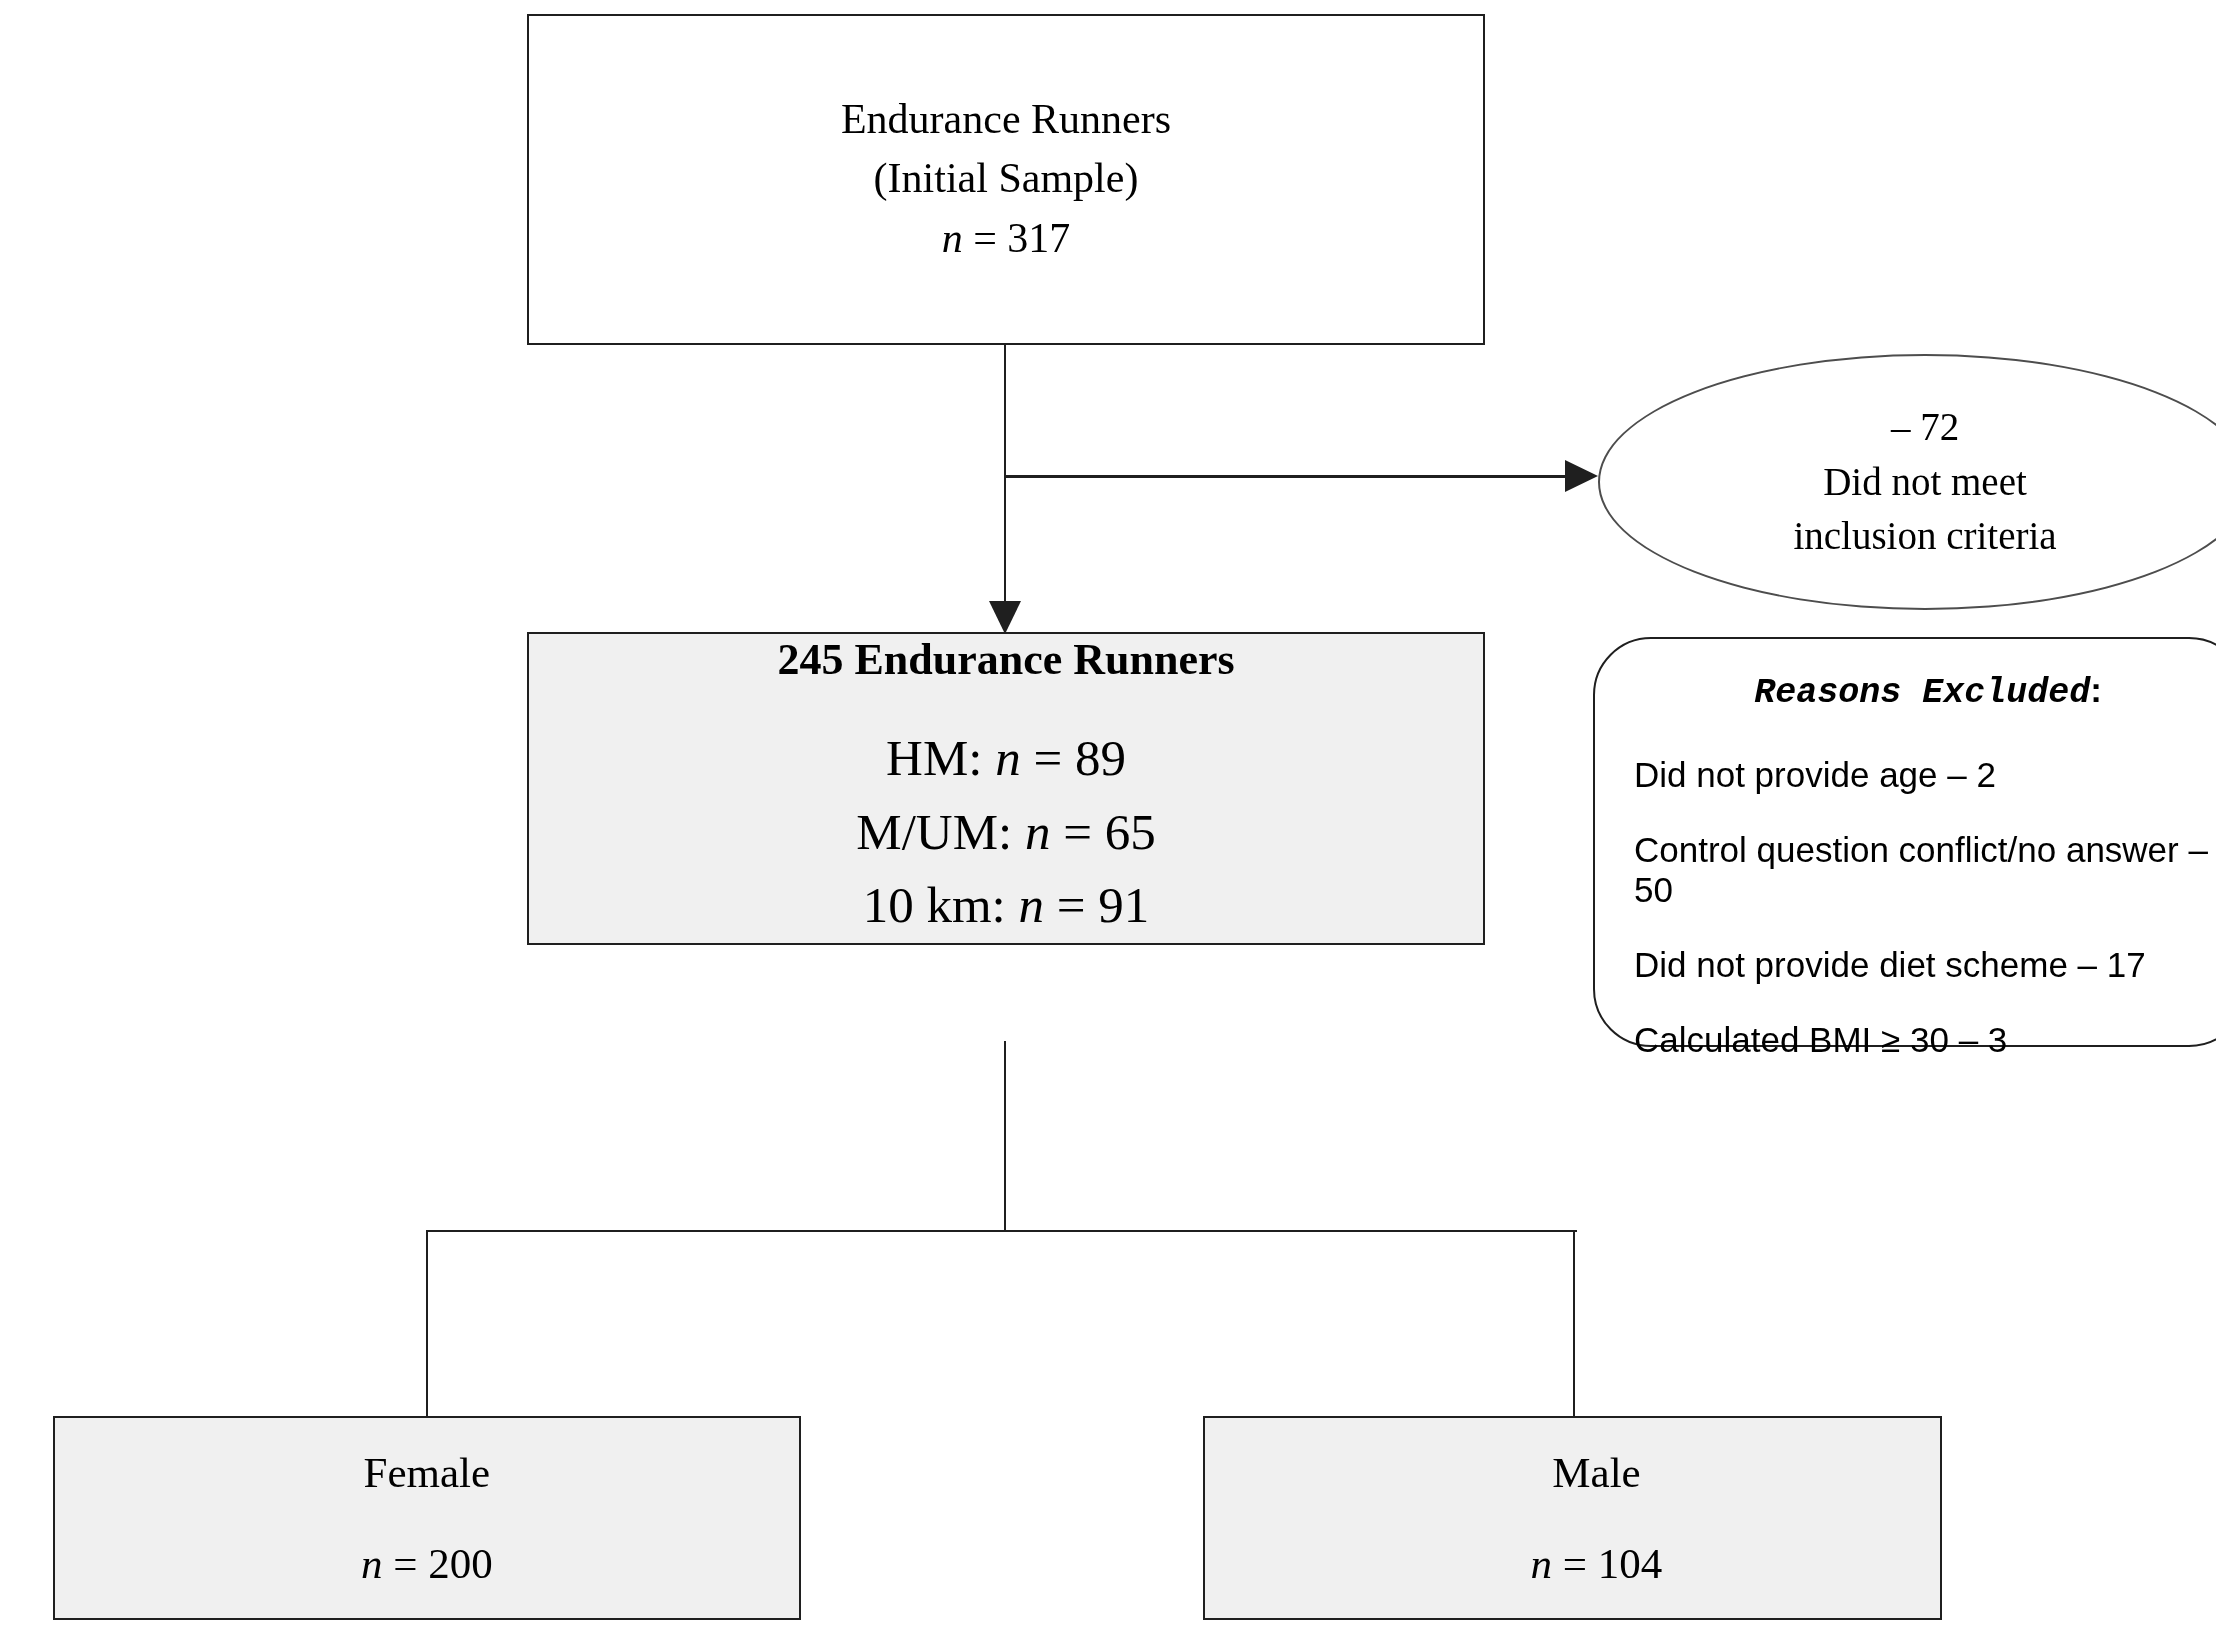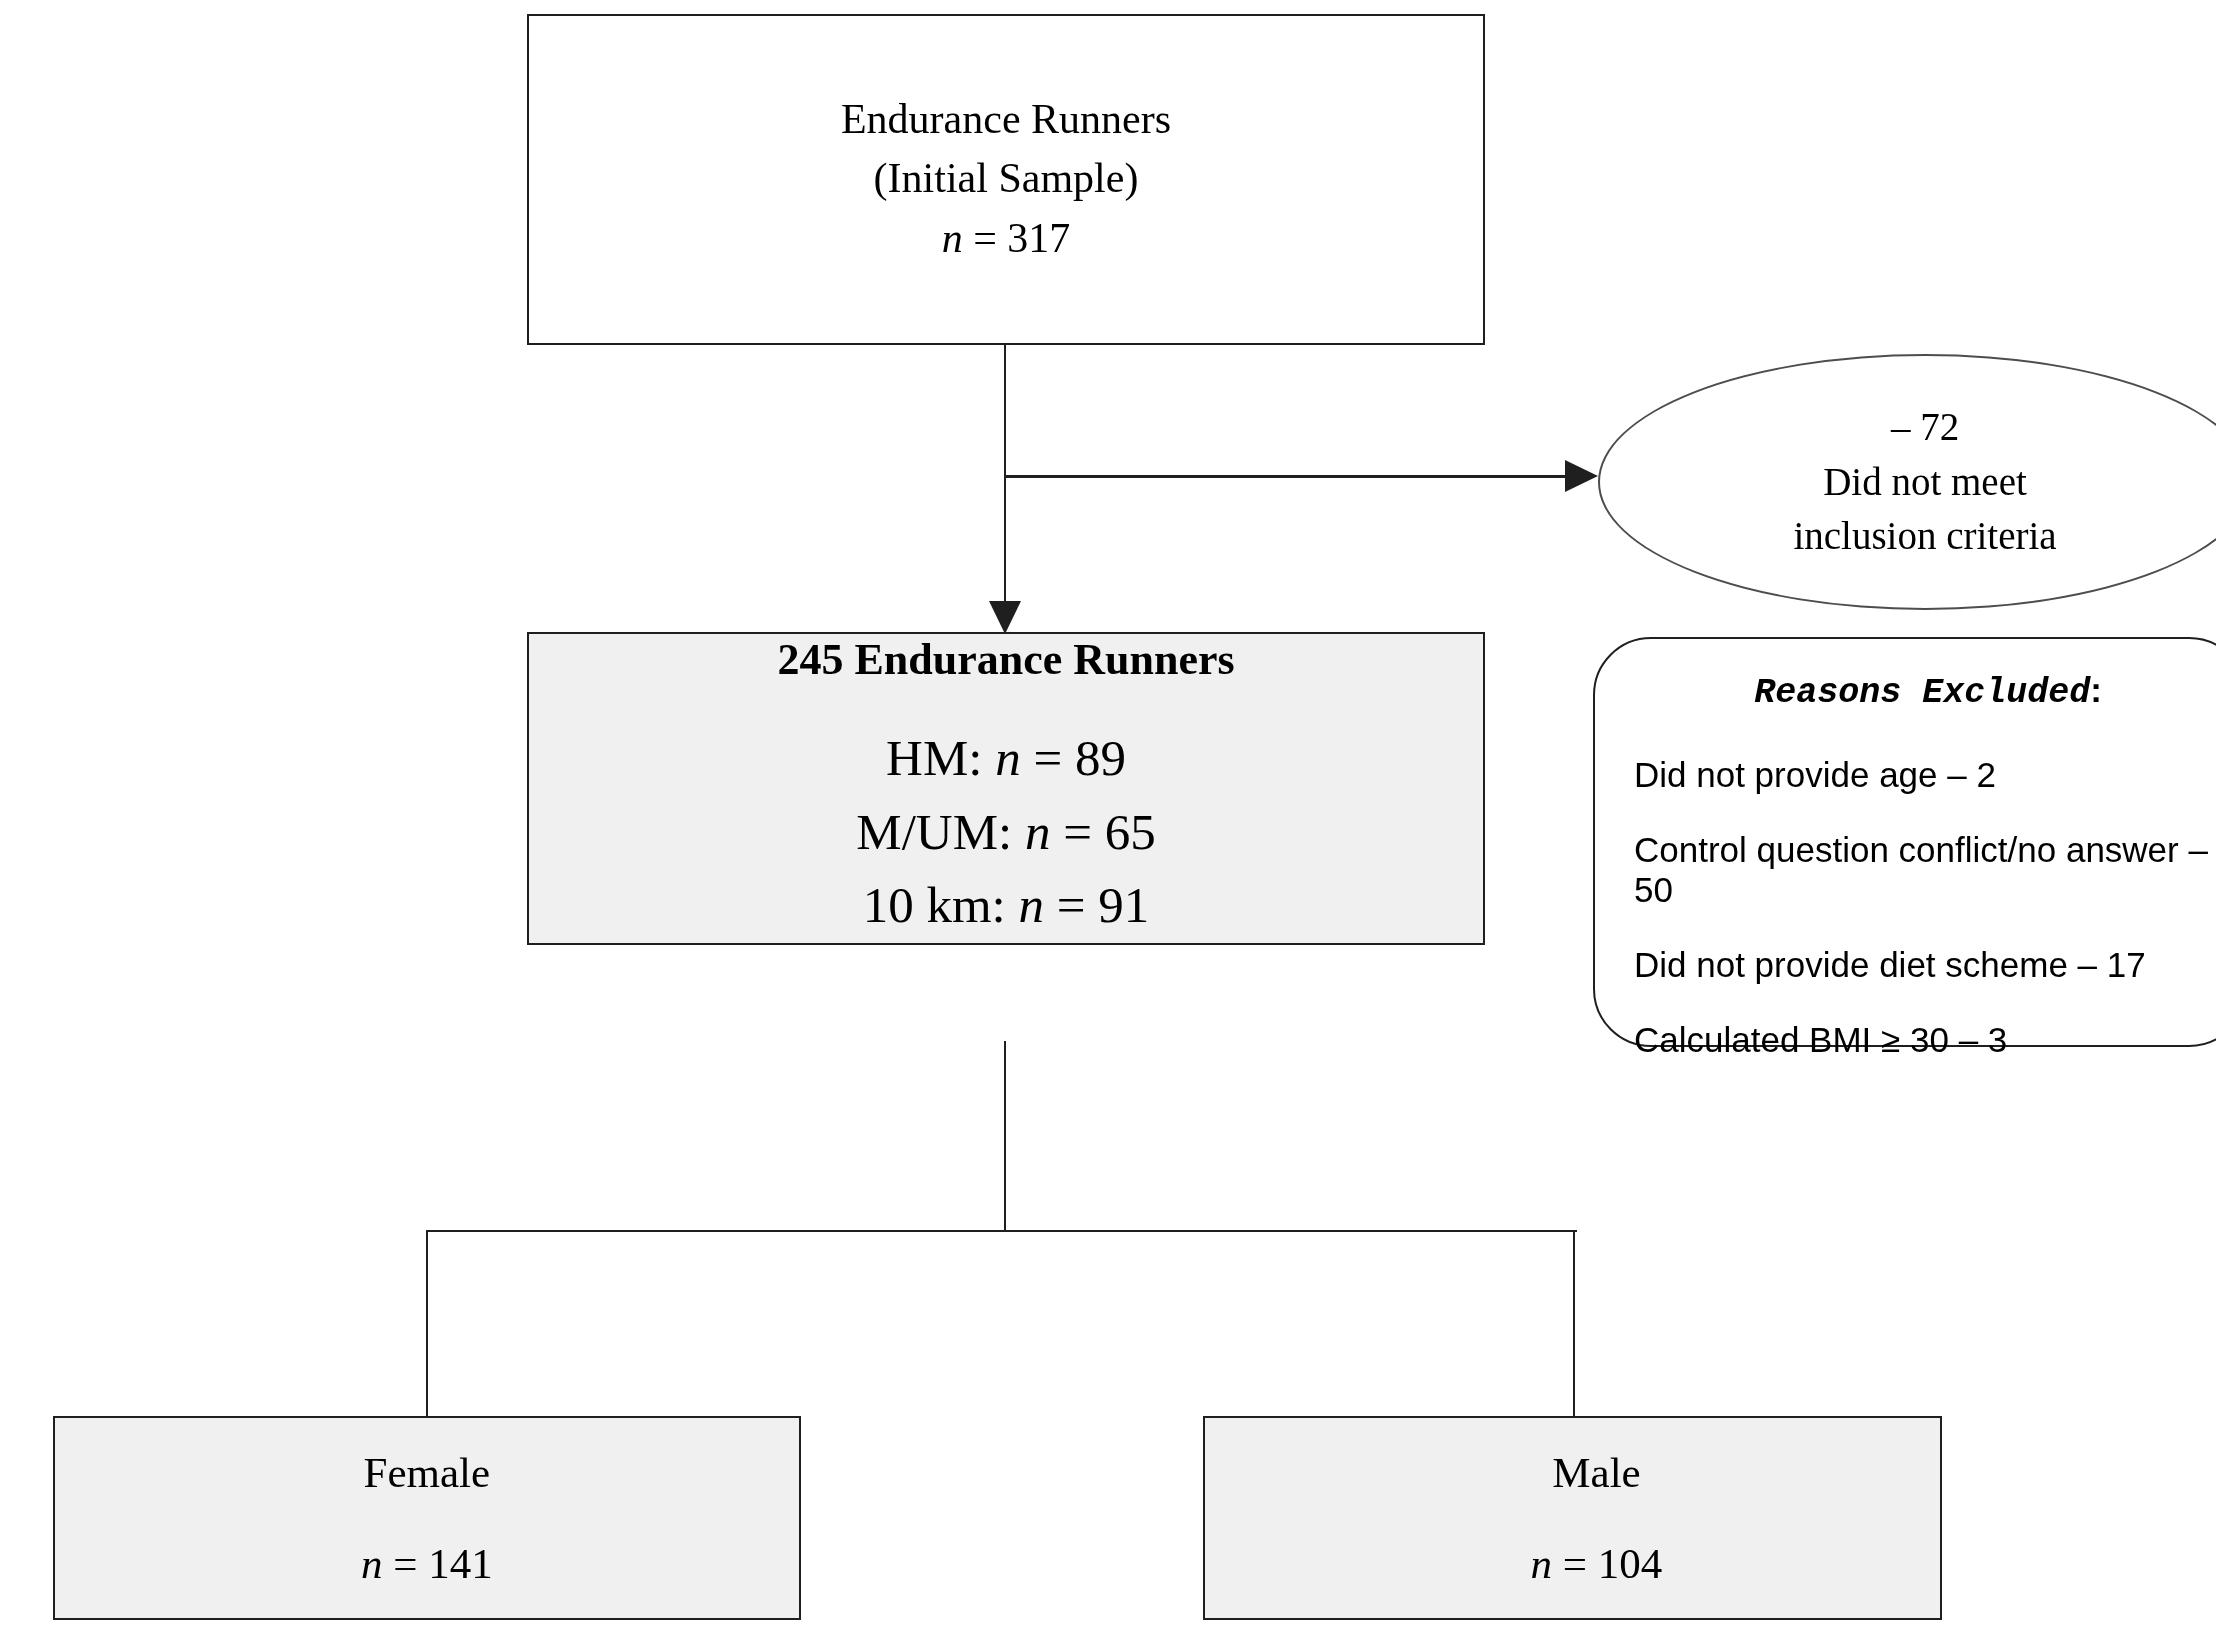--- a/index.html
+++ b/index.html
@@ -85,21 +85,21 @@
     <div class="reasons-item">Calculated BMI ≥ 30 – 3</div>
   </div>
 
   <div class="connector" style="left:958px;top:1041px;width:2px;height:191px;"></div>
   <div class="connector" style="left:380px;top:1230px;width:1151px;height:2px;"></div>
   <div class="connector" style="left:380px;top:1230px;width:2px;height:187px;"></div>
   <div class="connector" style="left:1527px;top:1230px;width:2px;height:187px;"></div>
 
   <div class="box gray-fill bottom-box female-box">
     <div>Female</div>
-    <div><span class="ital">n</span><span> = 141</span></div>
+    <div><span class="ital">n</span><span> = 200</span></div>
   </div>
 
   <div class="box gray-fill bottom-box male-box">
     <div>Male</div>
     <div><span class="ital">n</span><span> = 104</span></div>
   </div>
 
 </div>
 
 

